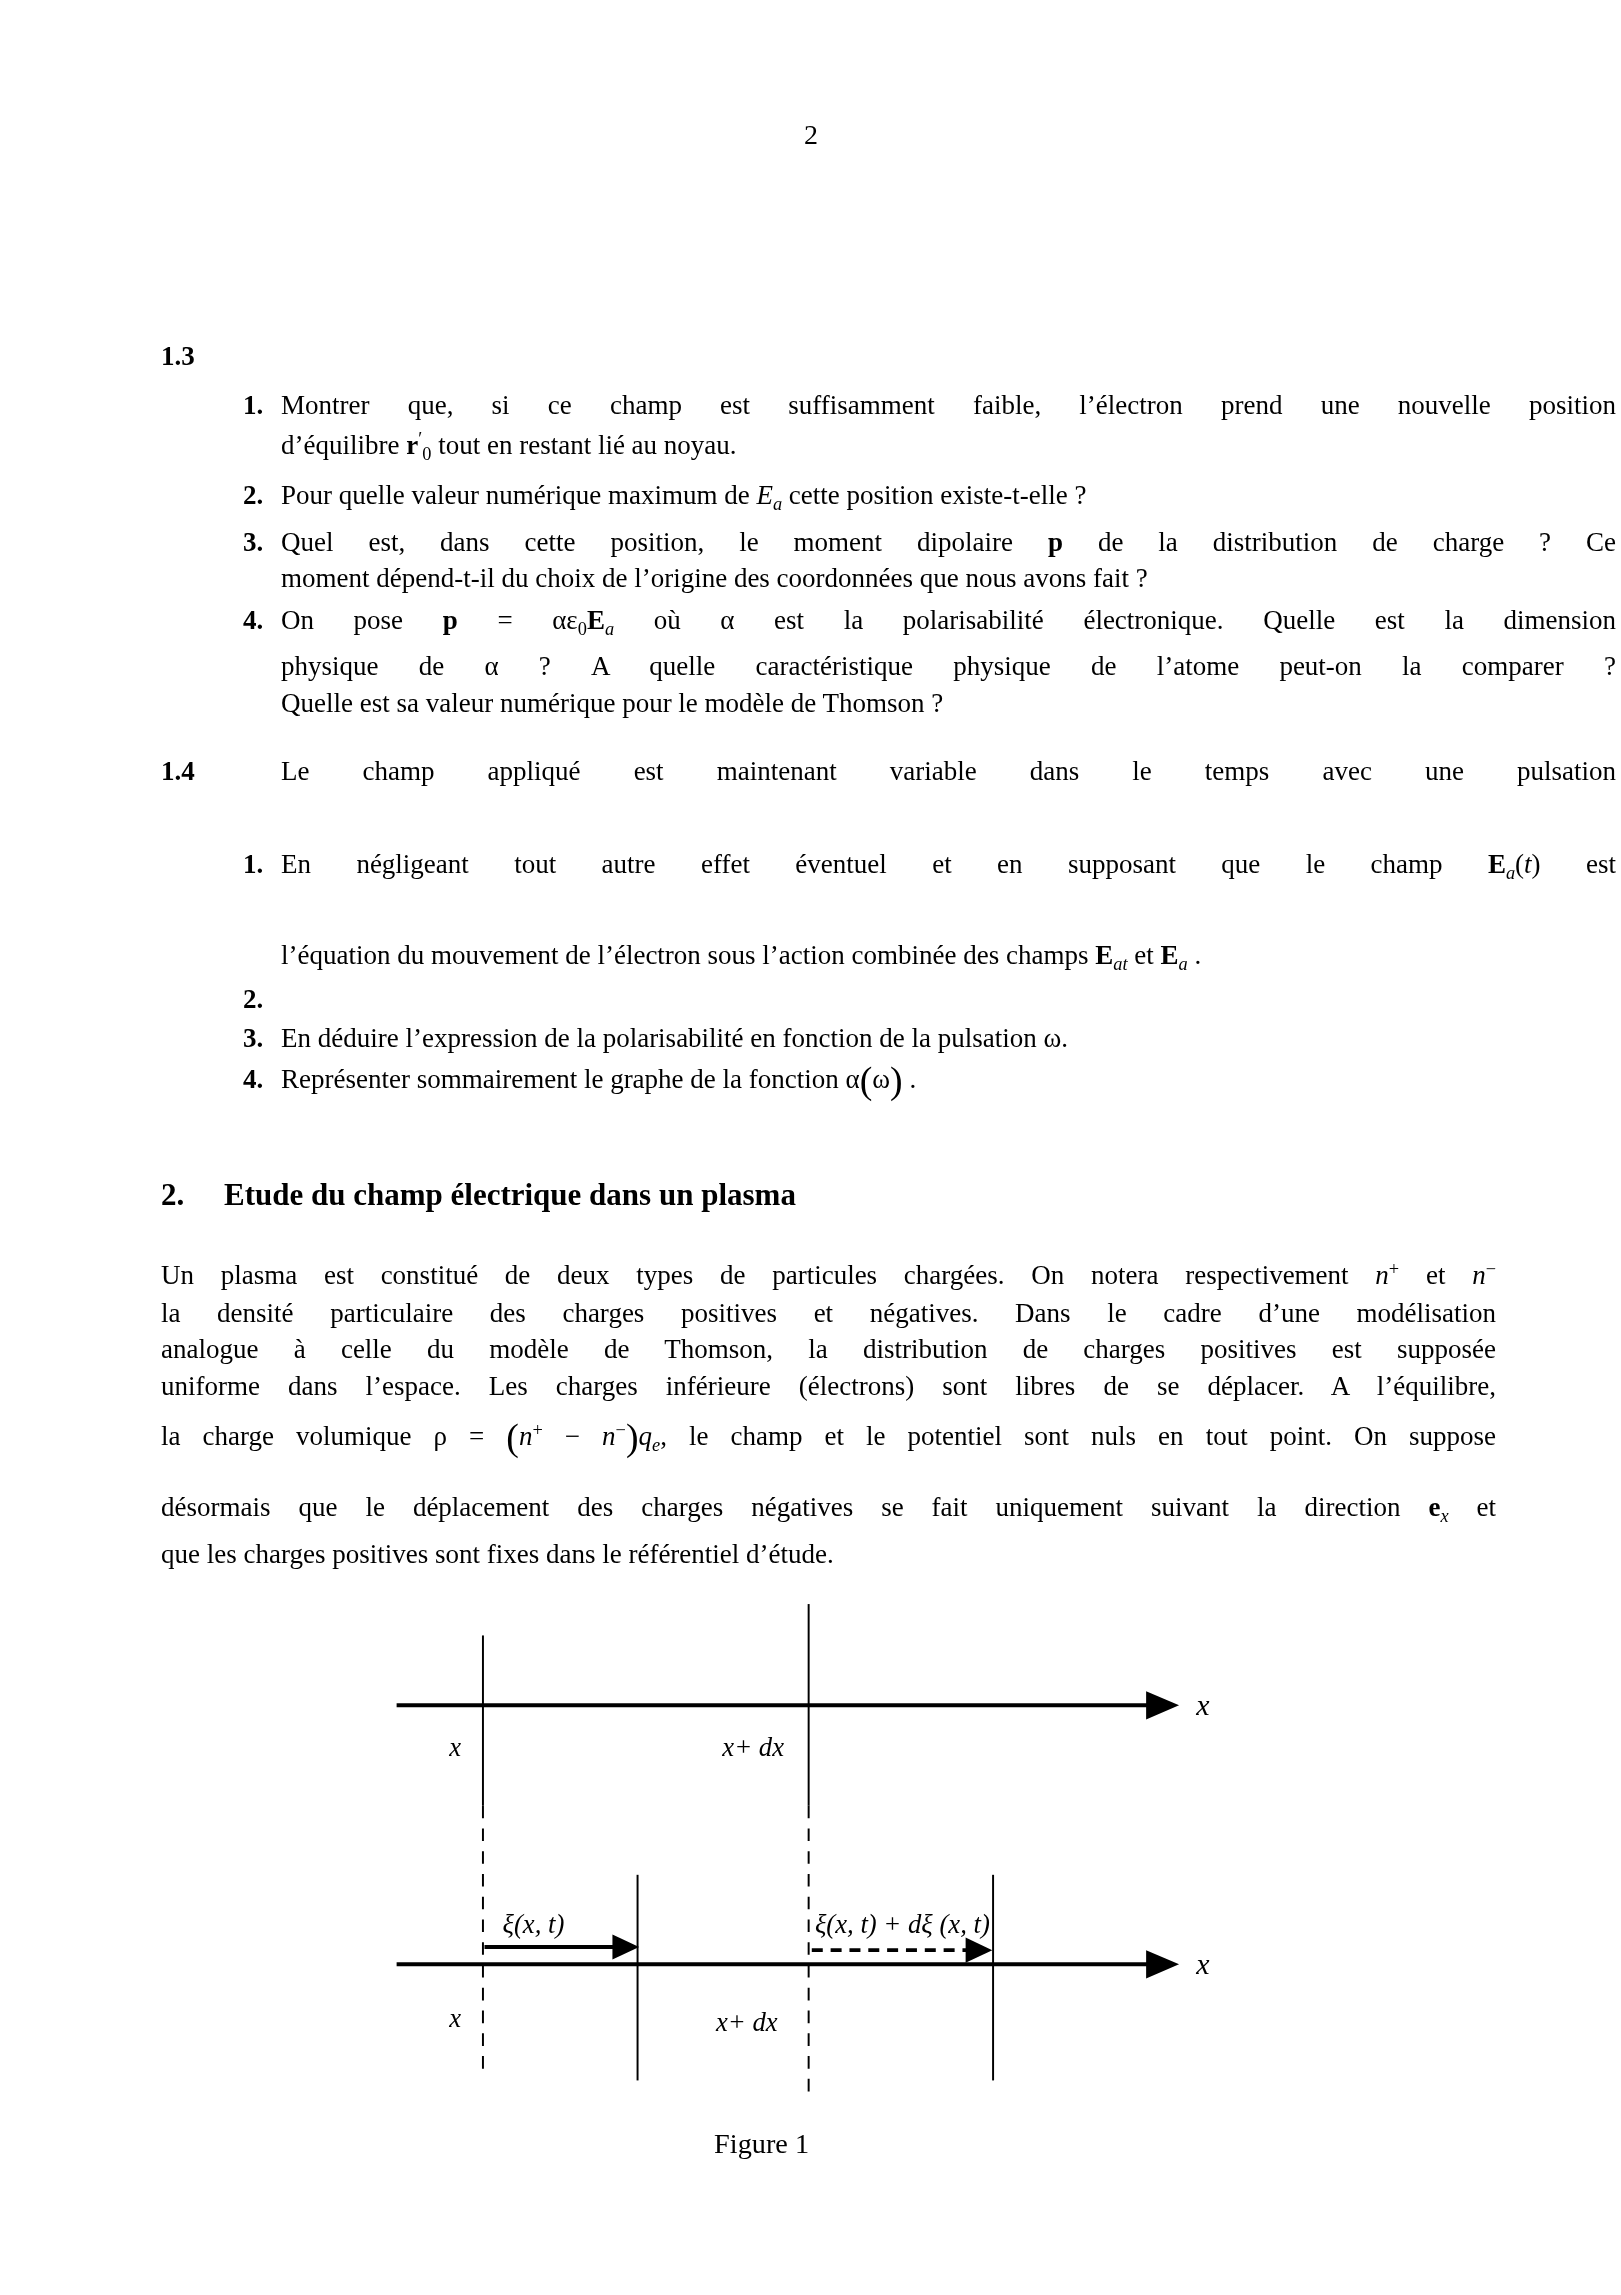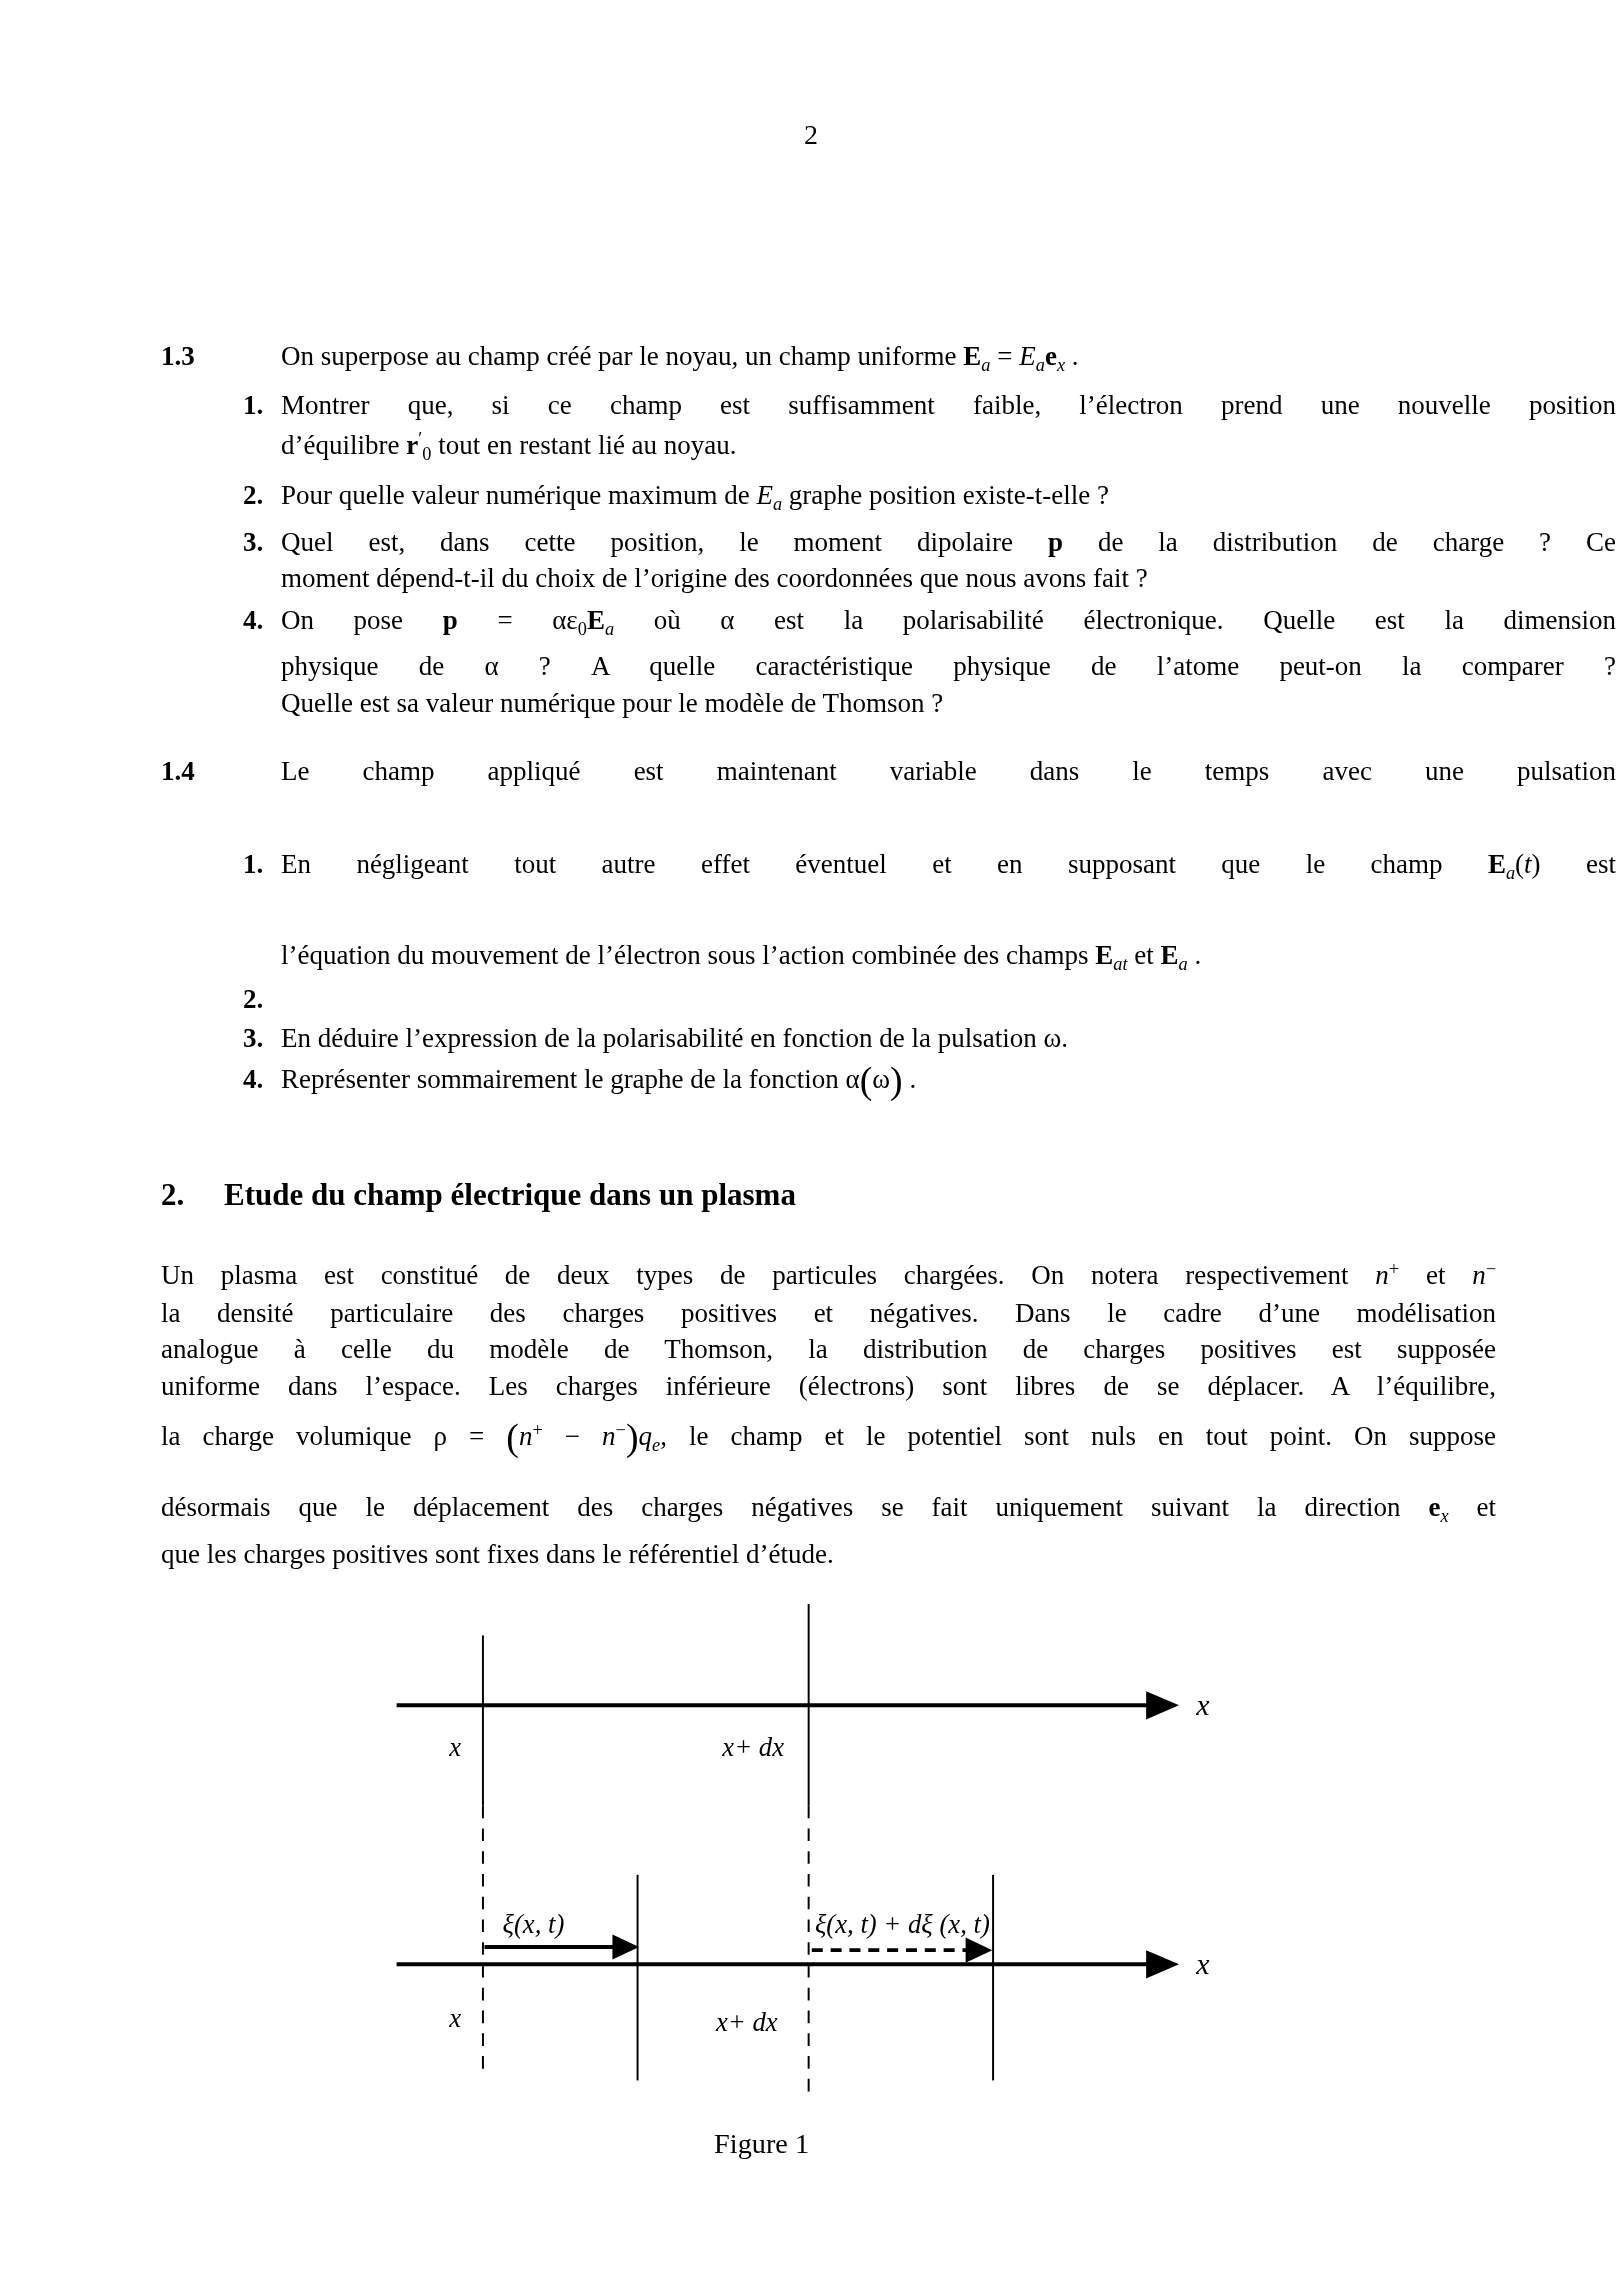--- a/index.html
+++ b/index.html
@@ -29,34 +29,33 @@
 </style>
 </head>
 <body>
 
 <div class="page">
 
   <div class="pageno">2</div>
 
   <div class="ln ind" style="top:338px">
     <span class="hang0">1.3</span>
-    <span class="runs"><span>On superpose au champ créé par le noyau, un champ uniforme </span><span class="run-b">E</span><span class="run-i run-sub">a</span><span> = </span><span class="run-i">E</span><span class="run-i run-sub">a</span><span class="run-b">e</span><span class="run-i run-sub">x</span><span> .</span></span>
   </div>
 
   <div class="ln ind just" style="top:387px">
     <span class="hang">1.</span>
     <span class="runs"><span>Montrer que, si ce champ est suffisamment faible, l’électron prend une nouvelle position</span></span>
   </div>
   <div class="ln ind" style="top:427px">
     <span class="runs"><span>d’équilibre </span><span class="run-b">r</span><span class="run-sup">′</span><span class="run-sub">0</span><span> tout en restant lié au noyau.</span></span>
   </div>
 
   <div class="ln ind" style="top:477px">
     <span class="hang">2.</span>
-    <span class="runs"><span>Pour quelle valeur numérique maximum de </span><span class="run-i">E</span><span class="run-i run-sub">a</span><span> graphe position existe-t-elle ?</span></span>
+    <span class="runs"><span>Pour quelle valeur numérique maximum de </span><span class="run-i">E</span><span class="run-i run-sub">a</span><span> cette position existe-t-elle ?</span></span>
   </div>
 
   <div class="ln ind just" style="top:524px">
     <span class="hang">3.</span>
     <span class="runs"><span>Quel est, dans cette position, le moment dipolaire </span><span class="run-b">p</span><span> de la distribution de charge ? Ce</span></span>
   </div>
   <div class="ln ind" style="top:560px">
     <span class="runs"><span>moment dépend-t-il du choix de l’origine des coordonnées que nous avons fait ?</span></span>
   </div>
 

